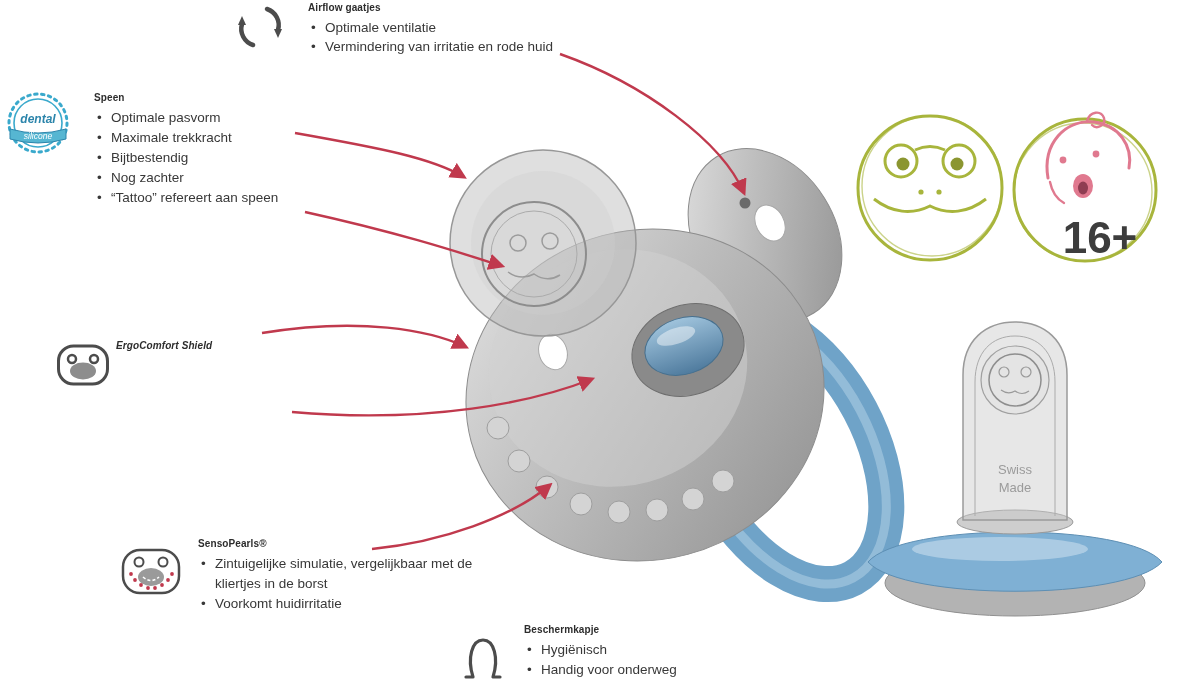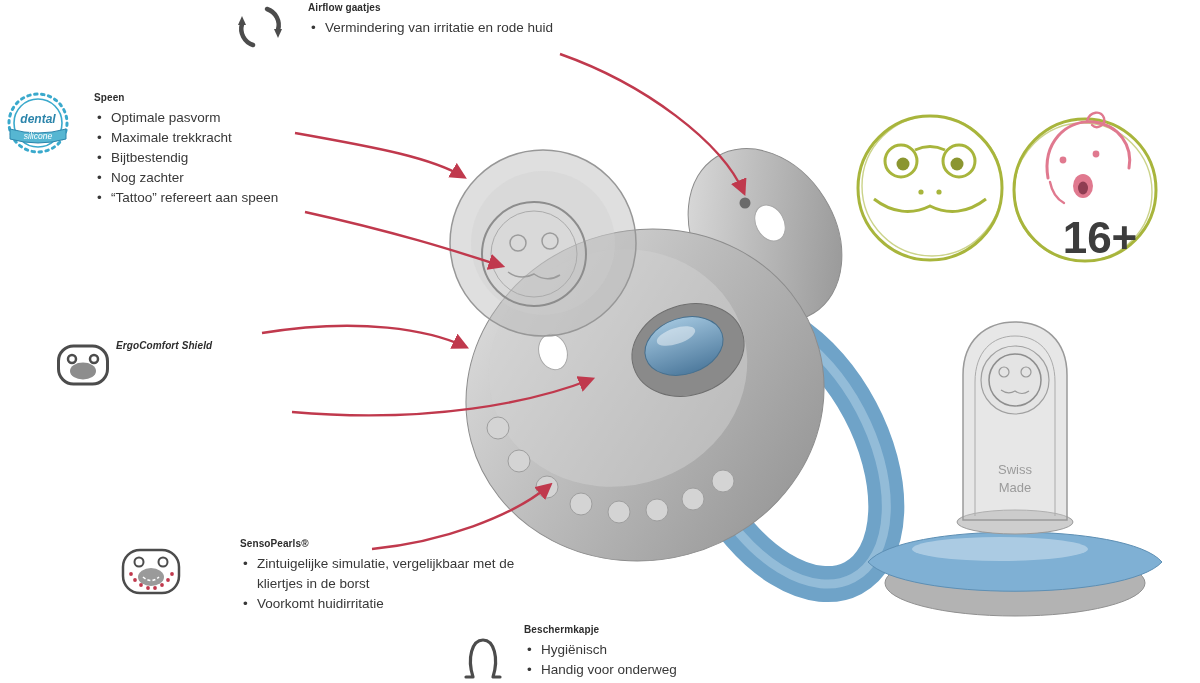--- a/index.html
+++ b/index.html
@@ -12,21 +12,21 @@
   .anno ul { margin:0; padding:0; list-style:none; }
   .anno li { position:relative; padding-left:17px; font-size:13.5px; line-height:20px; color:#383838; }
   .anno li::before { content:"\2022"; position:absolute; left:3px; top:0; color:#383838; }
   .anno-airflow { left:234px; top:2px; }
   .anno-airflow .icon { margin-right:22px; }
   .anno-airflow li { line-height:19px; }
   .anno-speen { left:6px; top:92px; }
   .anno-speen .icon { margin-right:24px; }
   .anno-ergo { left:56px; top:340px;font-style:italic; }
   .anno-ergo .icon { margin-right:6px; margin-top:2px; }
-  .anno-senso { left:120px; top:538px;gap:42px; }
+  .anno-senso { left:120px; top:538px; }
   .anno-senso .icon { margin-right:16px; margin-top:8px; }
   .anno-senso .txt { width:320px; }
   .anno-cap { left:458px; top:622px;align-items:center; }
   .anno-cap .icon { margin-right:16px; margin-top:6px; }
   svg text { font-family:"Liberation Sans", sans-serif; }
 </style>
 </head>
 <body>
 
 <div class="stage">
@@ -155,20 +155,21 @@
       <g stroke="#4c4c4c" stroke-width="4.5" fill="none" stroke-linecap="round">
         <path d="M 33 7 A 17 17 0 0 1 44 28"></path>
         <path d="M 19 43 A 17 17 0 0 1 8 22"></path>
       </g>
       <path d="M 40 27 L 48 27 L 44 36 Z" fill="#4c4c4c"></path>
       <path d="M 4 23 L 12 23 L 8 14 Z" fill="#4c4c4c"></path>
     </svg>
     <div class="txt">
       <h3>Airflow gaatjes</h3>
       <ul>
+        <li>Optimale ventilatie</li>
         <li>Vermindering van irritatie en rode huid</li>
       </ul>
     </div>
   </div>
 
   <div class="anno anno-speen">
     <svg class="icon" width="64" height="72" viewBox="0 0 64 72">
       <circle cx="32" cy="31" r="29" fill="none" stroke="#3aa9cc" stroke-width="3" stroke-dasharray="2.5 4.5" stroke-linecap="round"></circle>
       <circle cx="32" cy="31" r="24" fill="#ffffff" stroke="#3aa9cc" stroke-width="1.6"></circle>
       <text x="32" y="31" text-anchor="middle" font-size="12" font-style="italic" font-weight="bold" fill="#2c85ab">dental</text>

